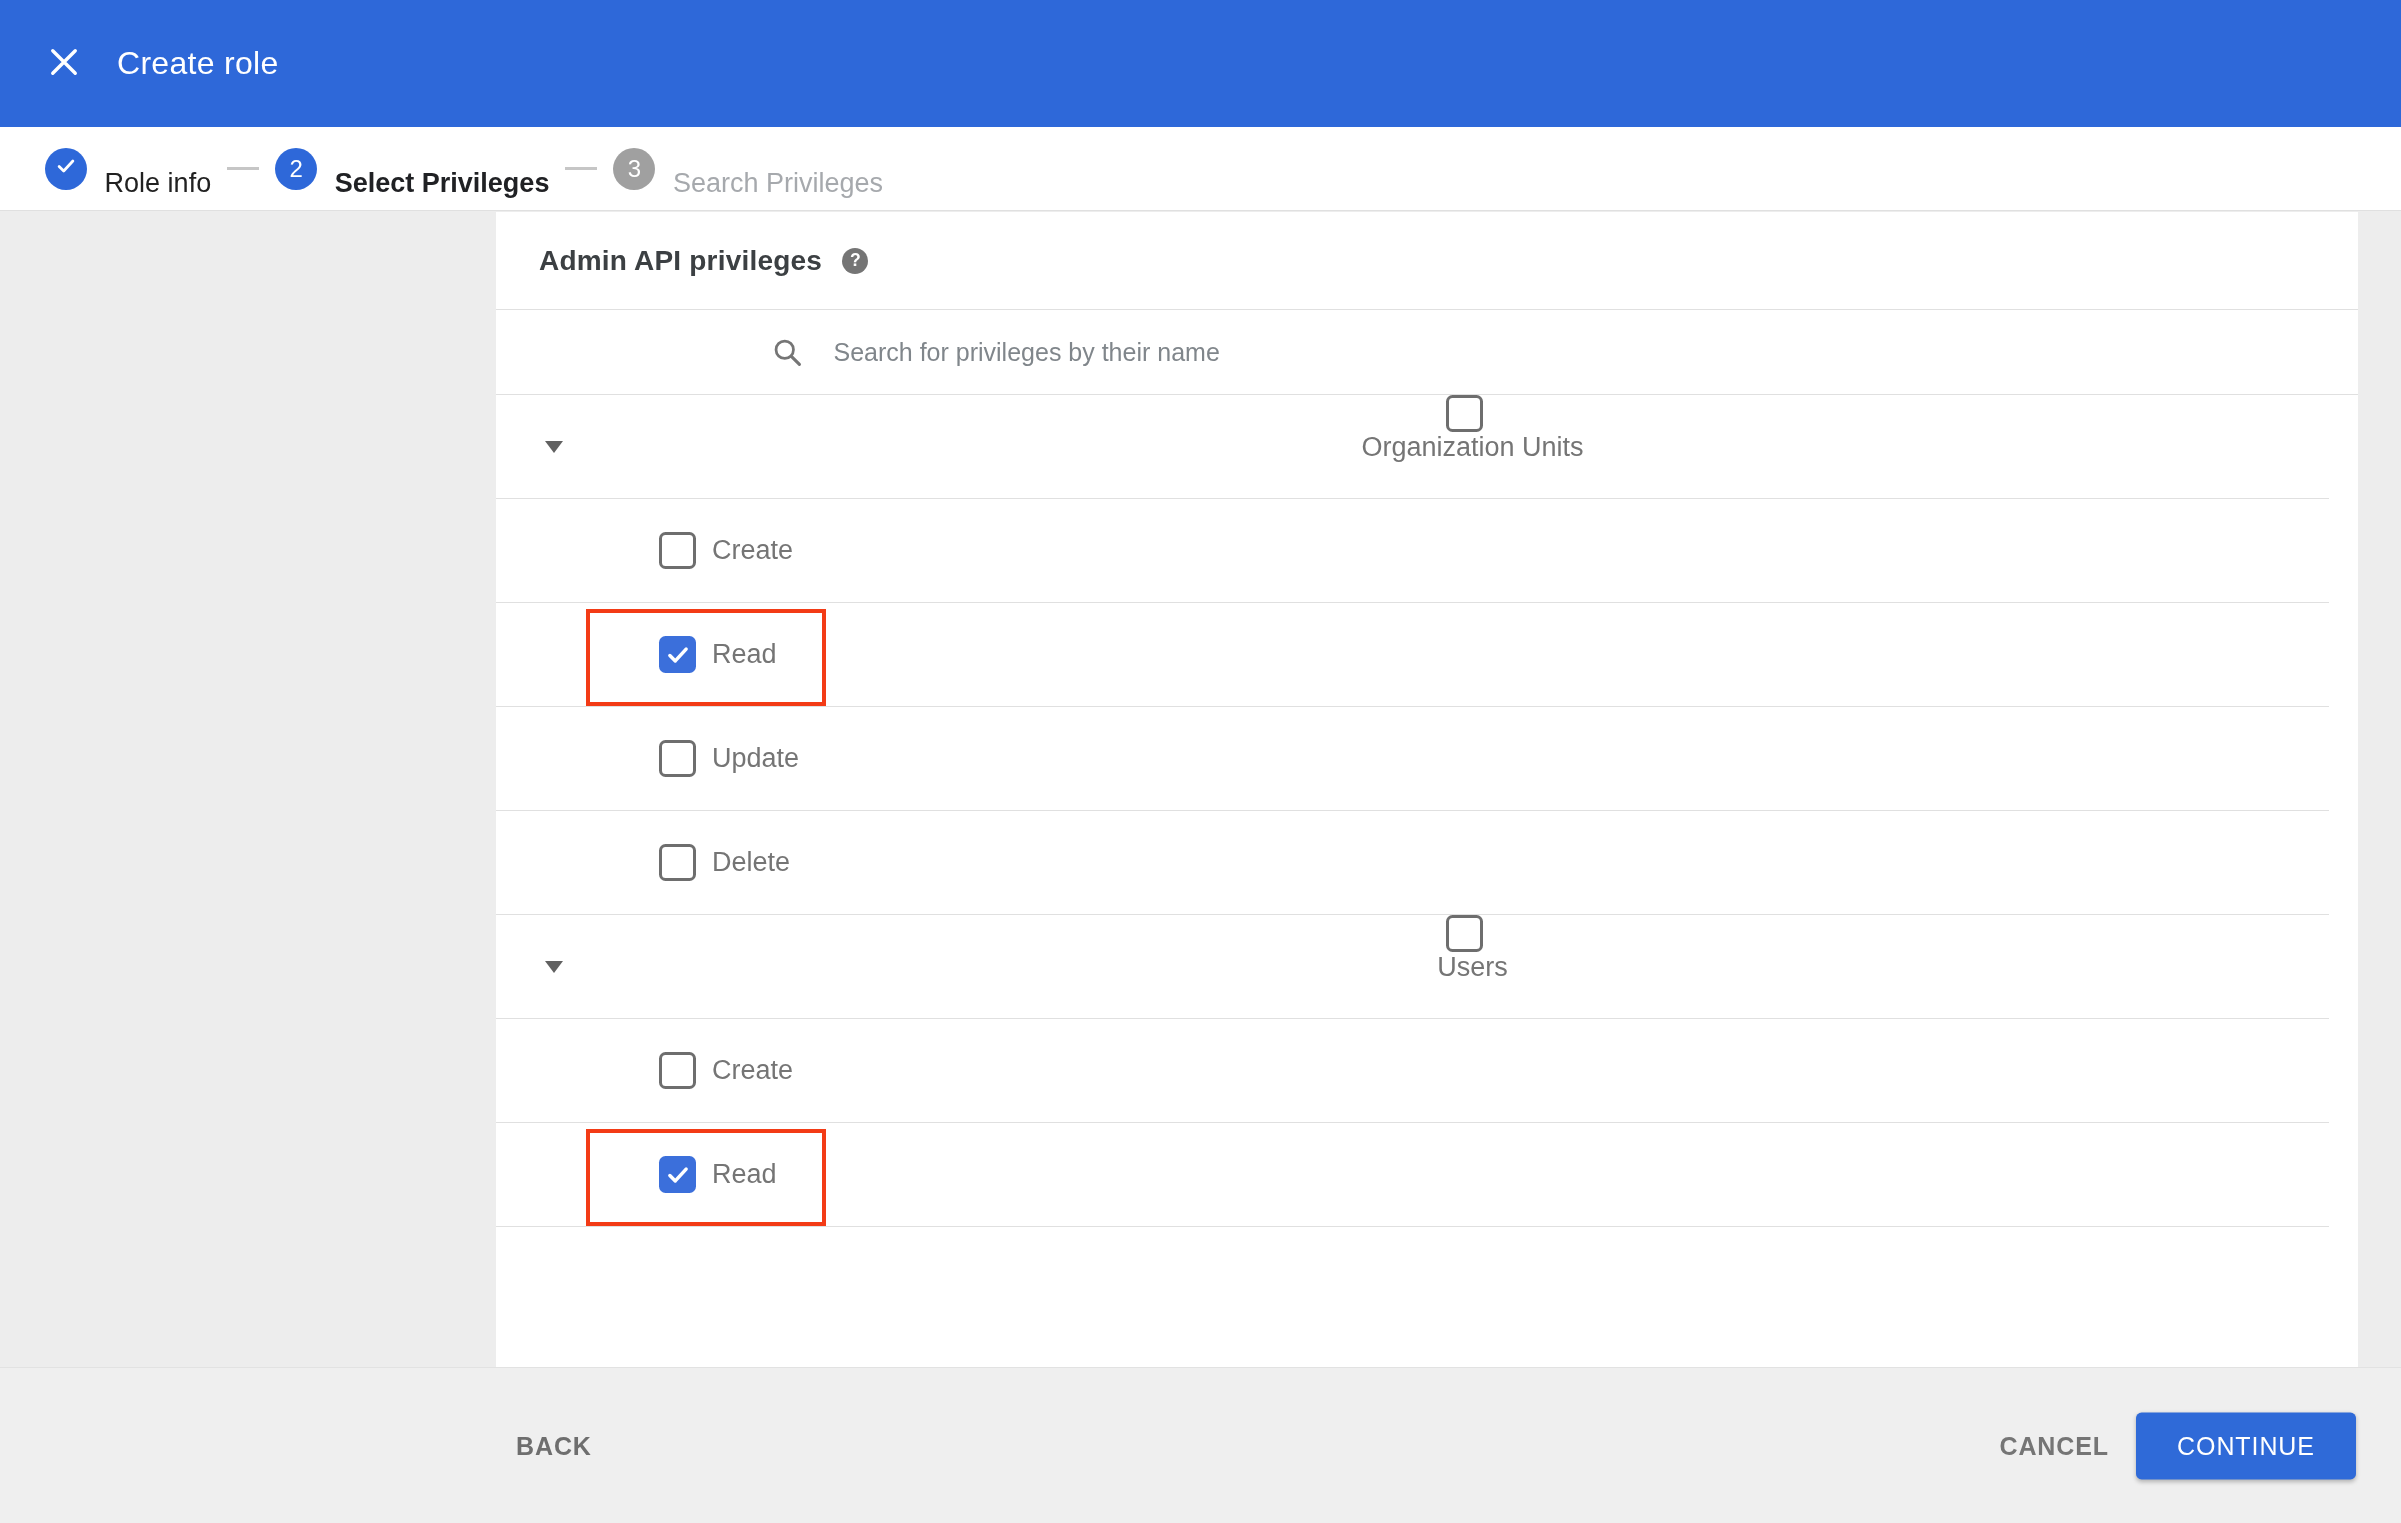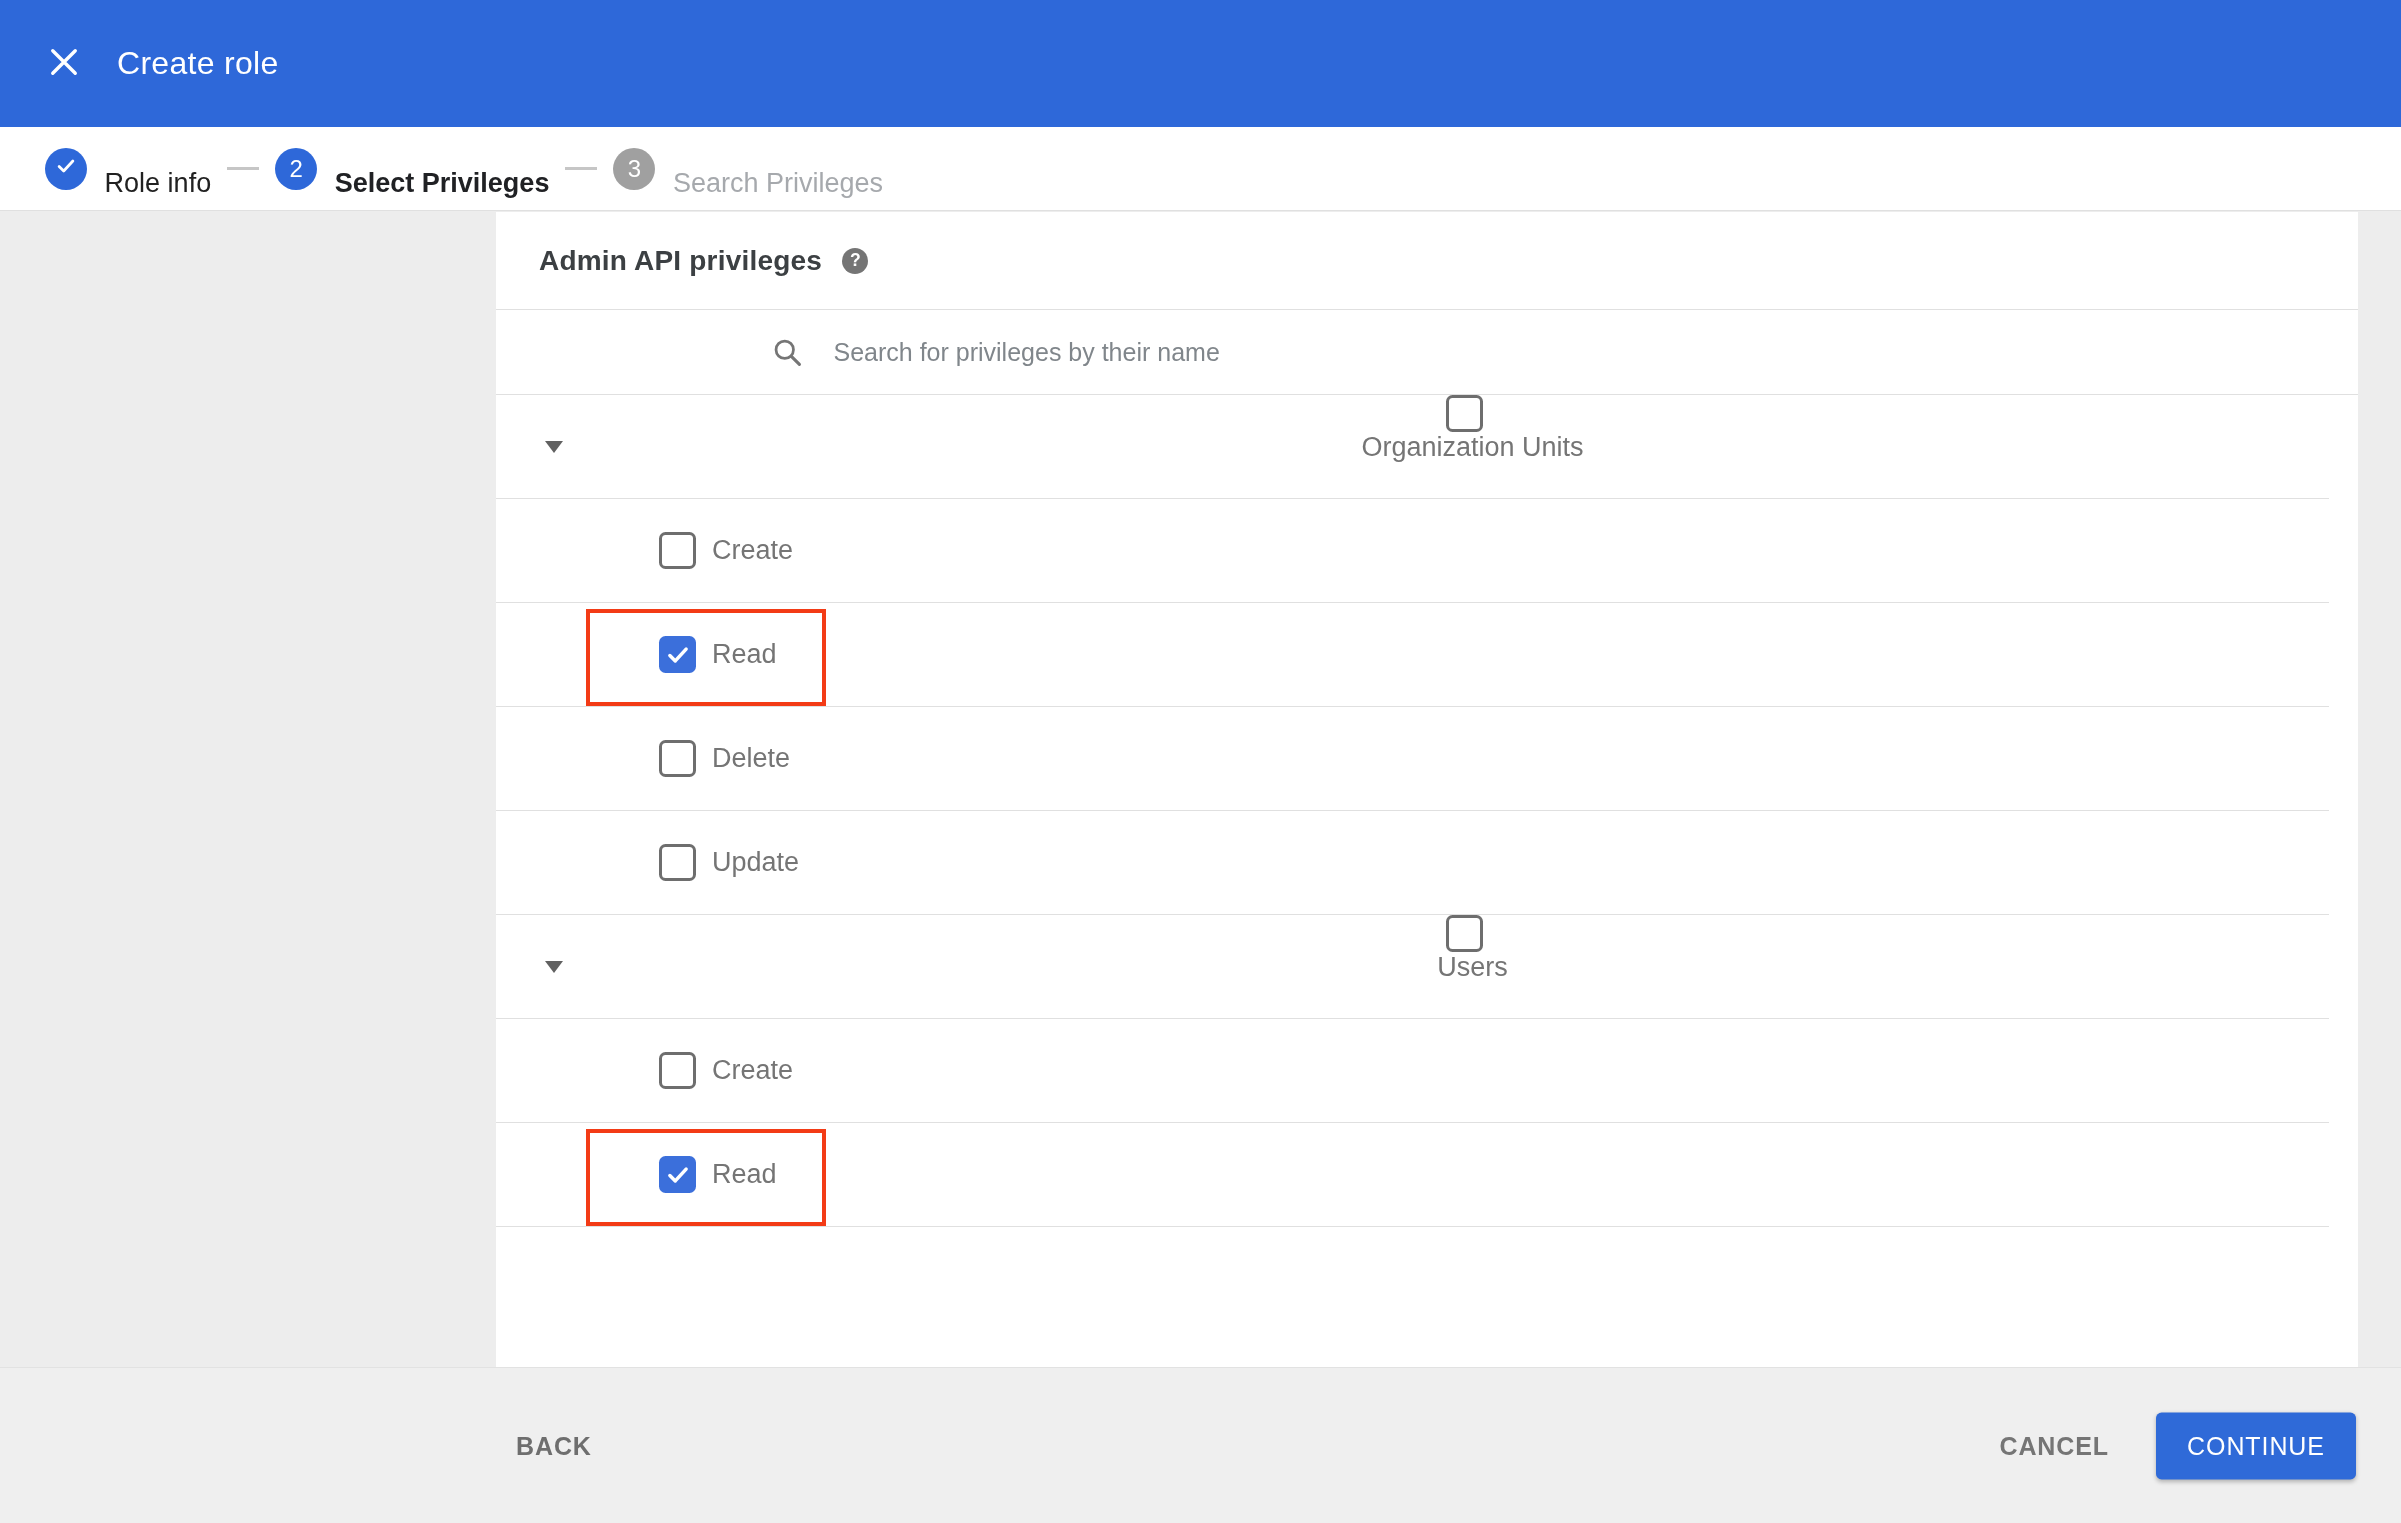--- a/index.html
+++ b/index.html
@@ -119,21 +119,21 @@
   .text-btn {
     position:absolute; top:50%; transform:translateY(-50%);
     font-size:25px; font-weight:700; color:#6e6e6e; letter-spacing:0.9px;
     background:none; border:none; cursor:pointer;
     font-family:"Liberation Sans", sans-serif;
   }
   .back-btn { left:516px; }
   .cancel-btn { right:292px; color:#757575; }
   .continue-btn {
     position:absolute; right:45px; top:50%; transform:translateY(-50%);
-    width:200px; height:67px; border:none; border-radius:5.6px;
+    width:220px; height:67px; border:none; border-radius:5.6px;
     background:#2f6ad8; color:#ffffff; font-size:25px; font-weight:500;
     letter-spacing:0.9px; cursor:pointer;
     font-family:"Liberation Sans", sans-serif;
     box-shadow:0 1.9px 4.6px rgba(0,0,0,0.25);
     display:flex; align-items:center; justify-content:center;
   }
 </style>
 </head>
 <body>
 
@@ -226,31 +226,31 @@
     <span class="row-label">Read</span>
     <div class="annotation"></div>
   </div>
       <div class="p-row child">
 
     <div class="checkbox">
       <span>
         
       </span>
     </div>
+    <span class="row-label">Update</span>
+
+  </div>
+      <div class="p-row child">
+
+    <div class="checkbox">
+      <span>
+        
+      </span>
+    </div>
     <span class="row-label">Delete</span>
-
-  </div>
-      <div class="p-row child">
-
-    <div class="checkbox">
-      <span>
-        
-      </span>
-    </div>
-    <span class="row-label">Update</span>
 
   </div>
       <div class="p-row parent">
     <div class="triangle"></div>
     <div class="checkbox">
       <span>
         
       </span>
     </div>
     <span class="row-label">Users</span>

